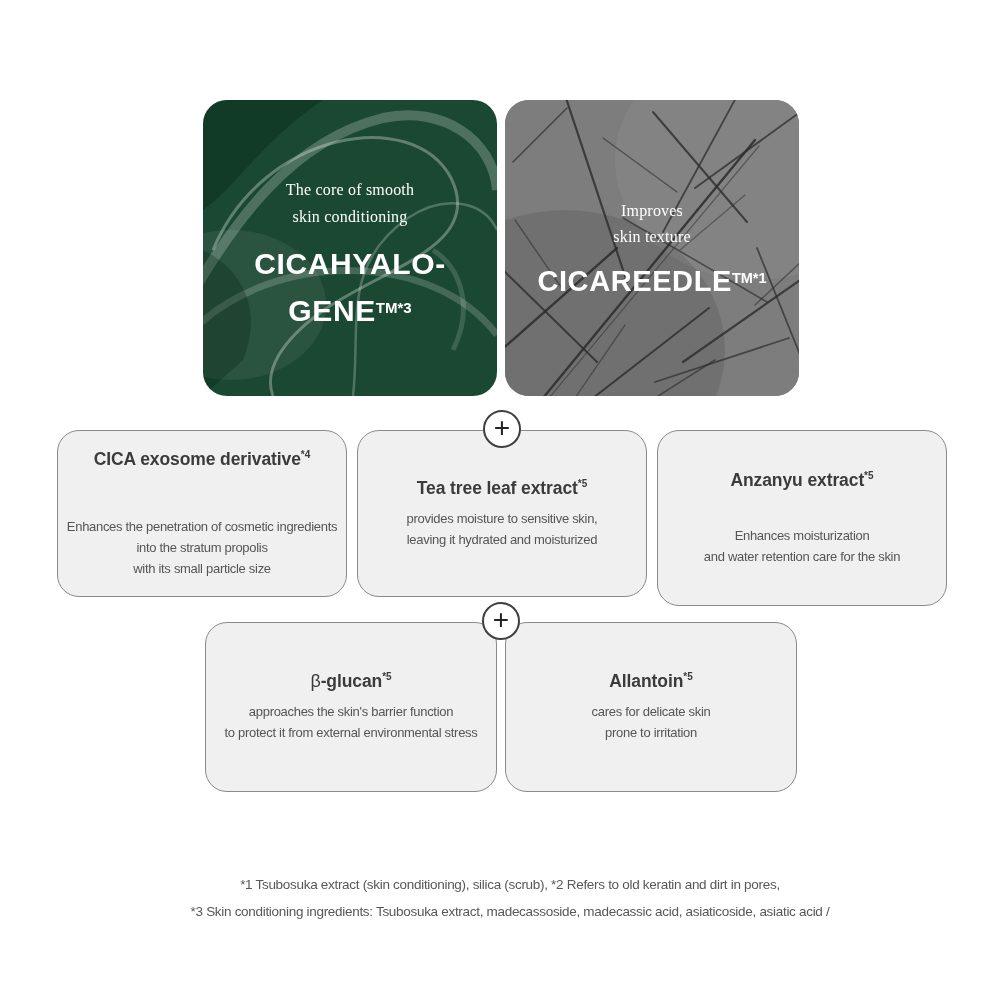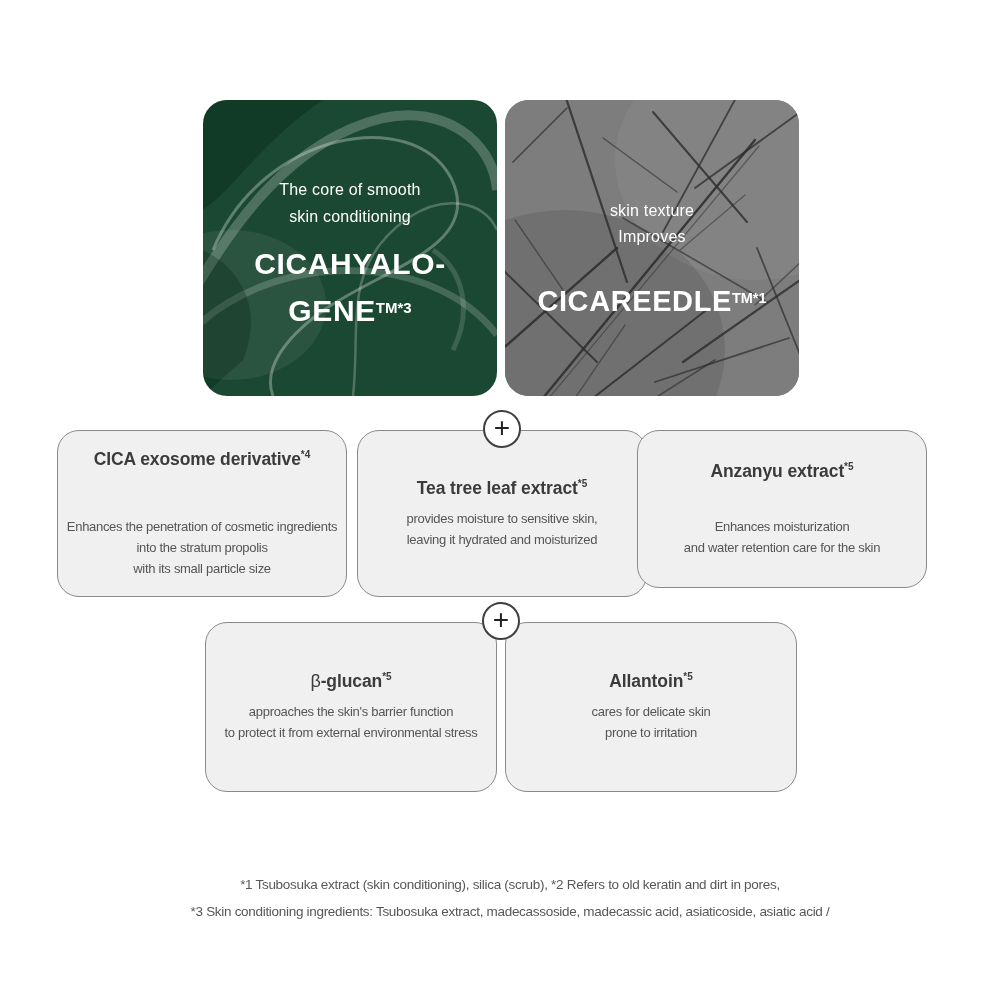--- a/index.html
+++ b/index.html
@@ -8,35 +8,35 @@
 
   
   .hero-card{position:absolute;top:100px;width:294px;height:296px;
              border-radius:24px;overflow:hidden;}
   .hero-card.green{left:203px;background:#1b4832;}
   .hero-card.gray{left:505px;background:#7a7a7a;}
   .texture{position:absolute;left:0;top:0;width:100%;height:100%;display:block;}
   .card-text{position:absolute;left:0;right:0;text-align:center;color:#ffffff;}
   .green .card-text{top:76px;}
   .gray  .card-text{top:98px;}
-  .card-sub{font-size:16px;line-height:27px;font-weight:500;letter-spacing:.2px;}
+  .card-sub{font-size:16px;line-height:27px;font-weight:500;letter-spacing:.2px;font-family:Liberation Serif, serif;}
   .gray .card-sub{font-size:16px;line-height:26px;}
   .card-title{font-weight:700;letter-spacing:.6px;}
   .green .card-title{margin-top:12px;font-size:30px;line-height:44px;}
-  .gray  .card-title{margin-top:28px;font-size:29px;line-height:40px;}
+  .gray  .card-title{margin-top:8px;font-size:29px;line-height:40px;}
   .sup-big{font-size:.5em;vertical-align:.55em;letter-spacing:0;}
 
   
   .ibox{position:absolute;background:#f0f0f0;border:1.5px solid #8a8a8a;
         border-radius:22px;box-sizing:border-box;
         display:flex;flex-direction:column;align-items:center;justify-content:center;
         text-align:center;}
   .b1{left:57px; top:430px;width:290px;height:167px;gap:37px;}
   .b2{left:357px;top:430px;width:290px;height:167px;}
-  .b3{left:637px;top:430px;width:290px;height:158px;gap:25px;}
+  .b3{left:657px;top:430px;width:290px;height:176px;gap:25px;}
   .b4{left:205px;top:622px;width:292px;height:170px;}
   .b5{left:505px;top:622px;width:292px;height:170px;}
   .ibox-title{font-size:17.5px;font-weight:700;color:#3b3b3b;letter-spacing:-.1px;}
   .beta-prefix{font-weight:400;font-size:18px;}
   .sup{font-size:10px;vertical-align:7px;font-weight:700;letter-spacing:0;}
   .ibox-desc{margin-top:9px;font-size:13px;line-height:21px;color:#555555;
              letter-spacing:-.3px;}
 
   
   .plus{position:absolute;width:38px;height:38px;border-radius:50%;
@@ -96,22 +96,22 @@
         <path d="M 118,118 L 262,202" stroke-width="1.6" opacity="0.65"></path>
         <path d="M 190,88 L 298,10" stroke-width="2" opacity="0.75"></path>
         <path d="M 10,120 L 58,190" stroke-width="1.4" opacity="0.55"></path>
         <path d="M 210,260 L 150,298" stroke-width="1.6" opacity="0.6"></path>
         <path d="M 250,205 L 298,160" stroke-width="1.4" opacity="0.55"></path>
         <path d="M 120,225 L 70,298" stroke-width="1.4" opacity="0.5"></path>
         <path d="M 175,150 L 240,95" stroke-width="1.2" opacity="0.5"></path>
       </g>
     </svg>
     <div class="card-text">
+      <div class="card-sub">Improves</div>
       <div class="card-sub">skin texture</div>
-      <div class="card-sub">Improves</div>
       <div class="card-title"><span>CICAREEDLE</span><span class="sup-big">TM*1</span></div>
     </div>
   </div>
 
   <div class="plus p1">+</div>
   <div class="plus p2">+</div>
 
   <div class="ibox b1">
     <div class="ibox-title"><span>CICA exosome derivative</span><span class="sup">*4</span></div>
     <div class="ibox-desc">

